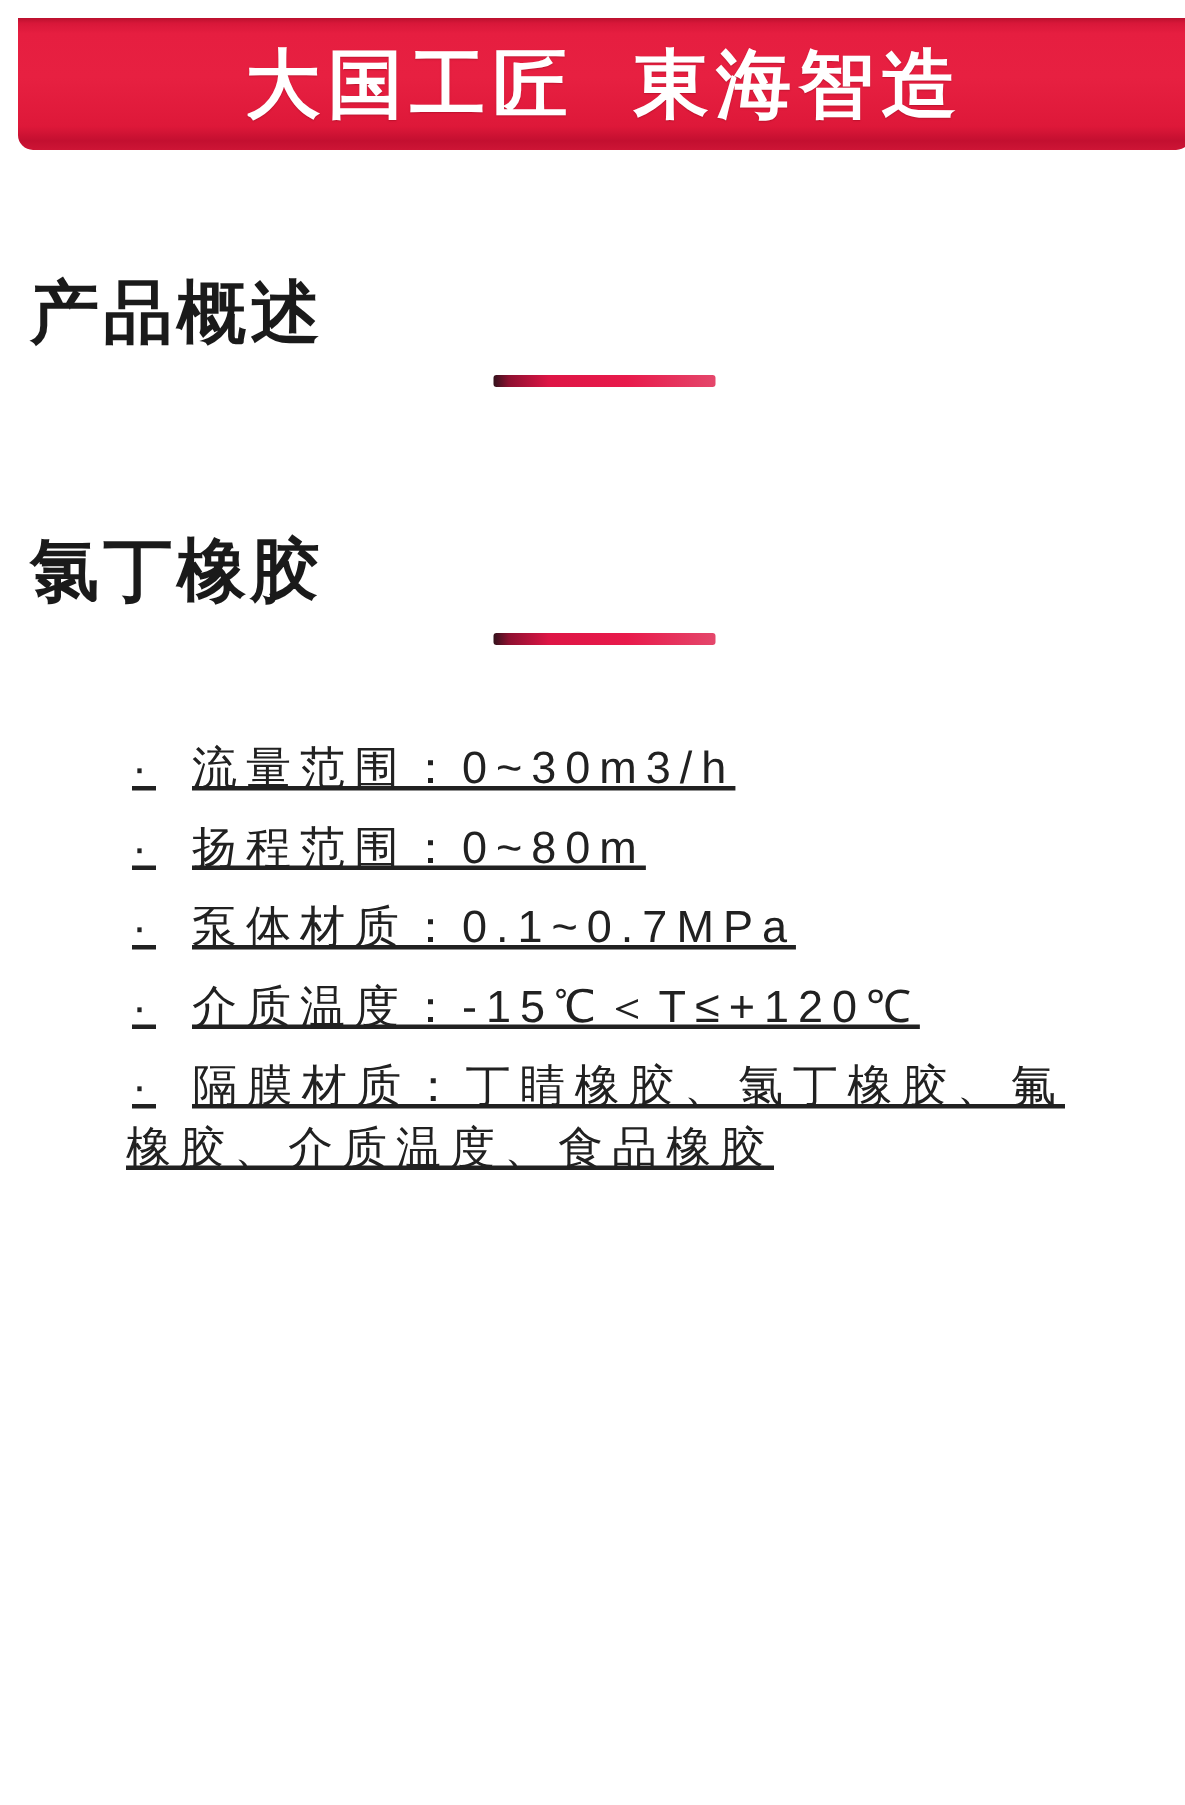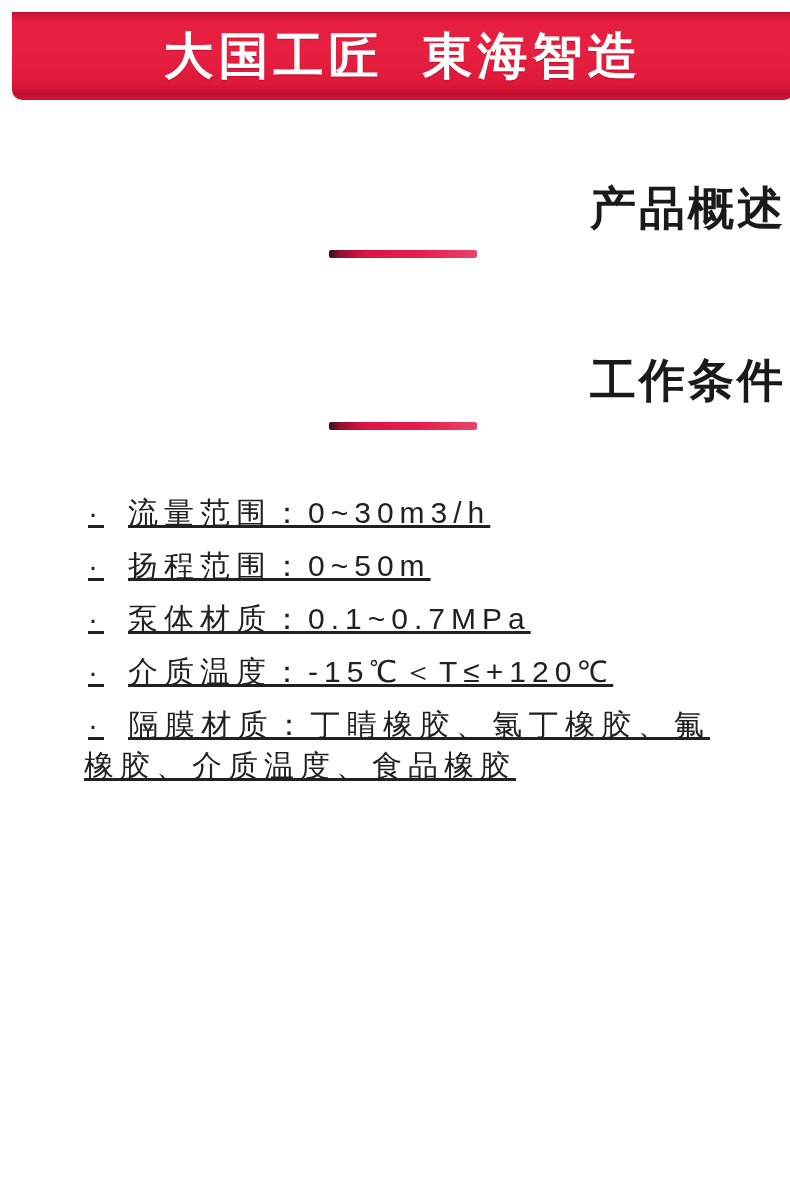--- a/index.html
+++ b/index.html
@@ -31,21 +31,21 @@
     font-size: 50px;
     font-weight: bold;
     letter-spacing: 5px;
     word-spacing: 20px;
     white-space: nowrap;
     text-shadow: 0 1px 1px rgba(120,0,20,0.35);
   }
 
   
   .section-title {
-    text-align: right;
+    text-align: left;
     font-size: 46px;
     line-height: 48px;
     font-weight: bold;
     letter-spacing: 3px;
     color: var(--title-text, #1a1a1a);
   }
   .overview-section .section-title { margin-top: 76px; }
   .working-section .section-title { margin-top: 86px; }
 
   .title-underline {
@@ -93,25 +93,25 @@
   <header class="banner">
     <h1 class="banner-title">大国工匠 東海智造</h1>
   </header>
 
   <section class="overview-section">
     <h2 class="section-title">产品概述</h2>
     <div class="title-underline"></div>
   </section>
 
   <section class="working-section">
-    <h2 class="section-title">工作条件</h2>
+    <h2 class="section-title">氯丁橡胶</h2>
     <div class="title-underline"></div>
 
     <ul class="spec-list">
       <li class="spec-item"><span class="bullet">·</span><span>流量范围：0~30m3/h</span></li>
-      <li class="spec-item"><span class="bullet">·</span><span>扬程范围：0~50m</span></li>
+      <li class="spec-item"><span class="bullet">·</span><span>扬程范围：0~80m</span></li>
       <li class="spec-item"><span class="bullet">·</span><span>泵体材质：0.1~0.7MPa</span></li>
       <li class="spec-item"><span class="bullet">·</span><span>介质温度：-15℃＜T≤+120℃</span></li>
       <li class="spec-item"><span class="bullet">·</span><span>隔膜材质：丁睛橡胶、氯丁橡胶、氟橡胶、介质温度、食品橡胶</span></li>
     </ul>
   </section>
 
 </div>
 
 </body></html>

